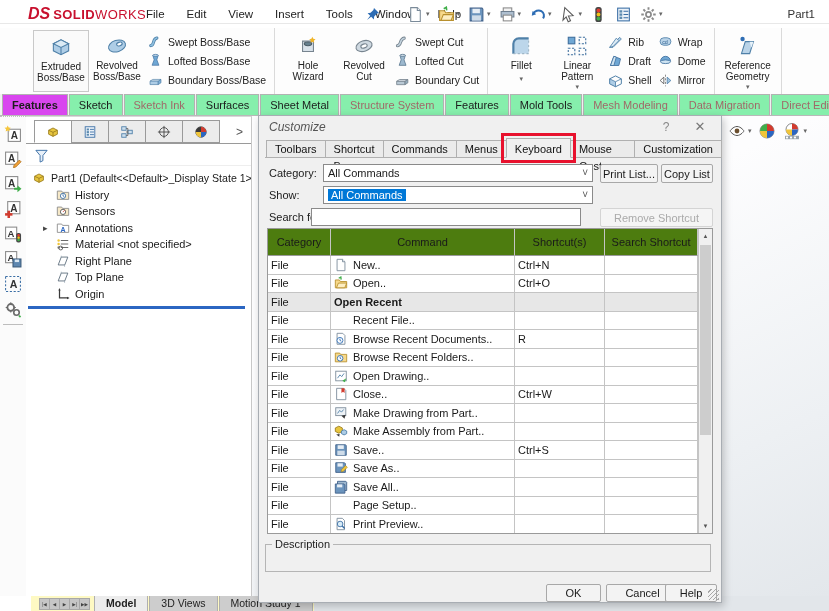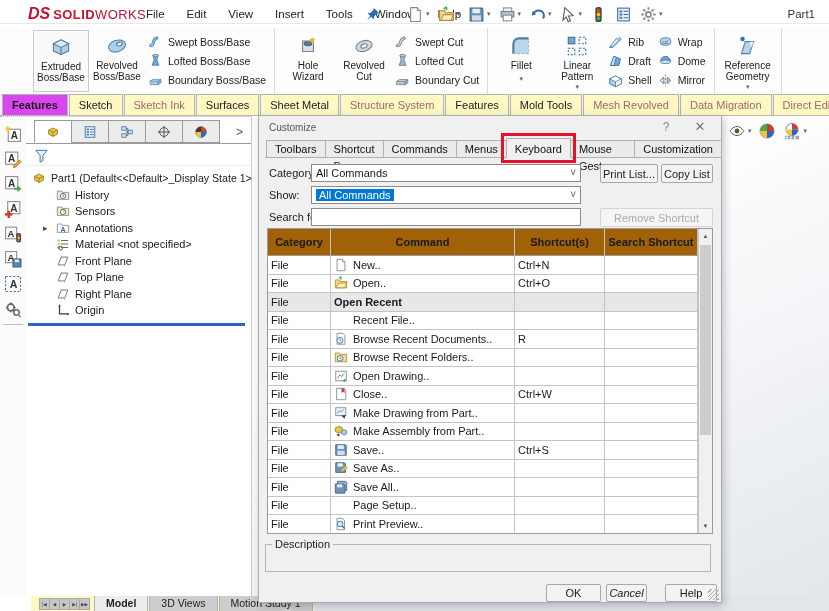--- a/index.html
+++ b/index.html
@@ -39,21 +39,21 @@
   .rib-big.active { border:1px solid #c9c9c9; background:#fafafa; }
   .rib-label { margin-top:3px; }
   .rib-big .caret { margin:auto 0 1px; }
   .rib-stack { display:flex; flex-direction:column; justify-content:space-around; padding:2px 3px; }
   .rib-small { display:flex; align-items:center; font-size:10.5px; white-space:nowrap; height:18px; color:#222; }
   .rib-small .icn { margin-right:5px; }
 
   
   #cmdtabs { position:absolute; left:0; top:94px; width:829px; height:22px; display:flex;
              align-items:flex-end; background:#f1f1f1; border-bottom:1px solid #b9b9b9; padding-left:2px; }
-  .cmd-tab { height:21px; line-height:20px; padding:0 9px; font-size:11px; background:#fef9c3;
+  .cmd-tab { height:21px; line-height:20px; padding:0 9px; font-size:11px; background:#86efac;
              border:1px solid #b2b2b2; border-bottom:none; margin-right:1px; color:#1b1b1b; white-space:nowrap; }
   .cmd-tab.active { background:#d946ef; font-weight:bold; }
   .cmd-tab.muted { color:#a06868; }
 
   
   #leftstrip { position:absolute; left:0; top:116px; width:26px; height:480px; background:#fbfbfb;
                border-top:1px dotted #c0c0c0; padding-top:4px; }
   .strip-btn { width:20px; height:20px; margin:3px auto 5px; display:flex; align-items:center; justify-content:center; }
   .strip-btn .icn { width:18px; height:18px; }
   .strip-sep { border-top:1px solid #bdbdbd; margin:4px 3px; }
@@ -82,55 +82,55 @@
   #viewport { position:absolute; left:252px; top:116px; width:577px; height:480px;
               background:linear-gradient(155deg,#fdfdfe 35%,#edf0f3 75%,#e3e7eb 100%); }
   #vp-toolbar { position:absolute; right:22px; top:6px; display:flex; align-items:center; gap:7px; }
   .vp-btn { display:flex; align-items:center; }
   .vp-btn .icn { width:18px; height:18px; }
 
   
   #dialog { position:absolute; left:258px; top:115px; width:464px; height:488px; background:#f0f0f0;
             border:1px solid #a8adb3; box-shadow:2px 3px 8px rgba(0,0,0,.22); z-index:20; }
   .dlg-title { height:22px; line-height:22px; }
-  .dlg-title-text { padding-left:10px; color:#555; font-size:10px; }
+  .dlg-title-text { padding-left:10px; color:#555; font-size:12px;font-style:italic; }
   .dlg-help { position:absolute; right:44px; top:0; width:22px; text-align:center; color:#888; font-size:12px; line-height:22px; }
   .dlg-close { position:absolute; right:10px; top:0; width:22px; text-align:center; color:#777; font-size:13px; line-height:22px; }
   .tab-baseline { position:absolute; left:6px; right:6px; top:41px; border-top:1px solid #b0b0b0; }
   #dlg-tabs { position:absolute; left:7px; top:24px; display:flex; }
   .dlg-tab { height:18px; line-height:17px; padding:0 8px; font-size:11px; background:#ebebeb;
              border:1px solid #b0b0b0; margin-right:-1px; color:#111; position:relative; }
   .dlg-tab.active { background:#f0f0f0; height:20px; margin-top:-2px; line-height:20px;
                     border-bottom:1px solid #f0f0f0; z-index:2; }
   .dlg-tab.highlighted { outline:3px solid #e8112d; outline-offset:2px; z-index:3; }
   .frm-label { position:absolute; left:10px; font-size:11px; color:#1a1a1a; }
   .lbl-cat { top:51px; } .lbl-show { top:73px; } .lbl-search { top:95px; }
-  .dd { position:absolute; left:52px; width:270px; height:18px; background:#fff; border:1px solid #8a8a8a;
+  .dd { position:absolute; left:64px; width:270px; height:18px; background:#fff; border:1px solid #8a8a8a;
         display:flex; align-items:center; padding:0 16px 0 4px; font-size:11px; }
   .dd-cat { top:48px; } .dd-show { top:70px; }
   .dd-caret { position:absolute; right:4px; top:2px; color:#555; font-size:10px; }
   .dd-val.selected { background:#0078d7; color:#fff; padding:0 3px; }
   .inp { position:absolute; font-family:inherit; font-size:11px; border:1px solid #8a8a8a; background:#fff; padding:0 4px; }
   .inp-search { left:52px; top:92px; width:270px; height:18px; }
   .btn { position:absolute; appearance:none; font-family:inherit; font-size:11px; color:#1a1a1a;
          background:#f3f3f3; border:1px solid #a8a8a8; border-radius:2px; }
   .btn.disabled { color:#aaa; border-color:#d4d4d4; background:#f5f5f5; }
   .btn-print { left:341px; top:48px; width:58px; height:19px; }
   .btn-copy  { left:402px; top:48px; width:52px; height:19px; }
   .btn-reset { left:341px; top:70px; width:113px; height:19px; }
   .btn-remove{ left:341px; top:92px; width:113px; height:19px; }
   .btn-ok    { left:287px; top:468px; width:55px; height:18px; }
-  .btn-cancel{ left:347px; top:468px; width:41px; height:18px;font-style:italic; }
+  .btn-cancel{ left:347px; top:468px; width:73px; height:18px; }
   .btn-help  { left:406px; top:468px; width:52px; height:18px; }
   #tbl { position:absolute; left:8px; top:112px; width:446px; height:306px; border:1px solid #9a9a9a;
          background:#fff; overflow:hidden; }
   #tbl-head, .tbl-row { display:grid; grid-template-columns:63px 184px 90px 93px; }
   .td { border-right:1px solid #c4c4c4; border-bottom:1px solid #c4c4c4; display:flex; align-items:center;
         padding:0 3px; font-size:11px; white-space:nowrap; overflow:hidden; height:18.5px; }
-  .th { height:27px; justify-content:center; font-weight:bold; background:#a16207; border-bottom:1px solid #9a9a9a; }
+  .th { height:27px; justify-content:center; font-weight:normal; background:#4d7c0f; border-bottom:1px solid #9a9a9a; }
   .tbl-row.group .td { background:#e7e7e7; }
   .group-label { font-weight:bold; }
   .cmd-text { margin-left:5px; }
   .tbl-scroll { position:absolute; right:0; top:0; bottom:0; width:14px; background:#f0f0f0; border-left:1px solid #c4c4c4; }
   .sb-up,.sb-down { position:absolute; left:0; width:13px; height:14px; font-size:6px; color:#555;
                     display:flex; align-items:center; justify-content:center; background:#f0f0f0; }
   .sb-up { top:0; } .sb-down { bottom:0; }
   .sb-thumb { position:absolute; left:1px; top:16px; width:11px; height:190px; background:#cdcdcd; }
   .desc { position:absolute; left:6px; top:422px; width:446px; height:34px; border:1px solid #b5b5b5; }
   .desc legend { font-size:11px; color:#222; margin-left:6px; padding:0 3px; }
@@ -468,21 +468,21 @@
   </div>
 <div id="cmdtabs">
     <span class="cmd-tab active">Features</span>
     <span class="cmd-tab">Sketch</span>
     <span class="cmd-tab muted">Sketch Ink</span>
     <span class="cmd-tab">Surfaces</span>
     <span class="cmd-tab">Sheet Metal</span>
     <span class="cmd-tab muted">Structure System</span>
     <span class="cmd-tab">Features</span>
     <span class="cmd-tab">Mold Tools</span>
-    <span class="cmd-tab muted">Mesh Revolved</span>
+    <span class="cmd-tab muted">Mesh Modeling</span>
     <span class="cmd-tab muted">Data Migration</span>
     <span class="cmd-tab muted">Direct Editing</span>
   </div>
 
 <div id="viewport">
   <div id="vp-toolbar">
       <span class="vp-btn">
         <span class="icn ">
           <svg viewBox="0 0 18 18">
             <path d="M2 9s3-4.5 7-4.5S16 9 16 9s-3 4.5-7 4.5S2 9 2 9z" fill="#fff" stroke="#555"></path>
@@ -714,39 +714,30 @@
         </span>
         <span>Material &lt;not specified&gt;</span>
       </div>
       <div class="tree-row child">
         <span class="icn tree">
           <svg viewBox="0 0 16 16">
             <path d="M2.5 12.5l3.5-9h7.5l-3.5 9z" fill="none" stroke="#5a6b7a"></path>
             <path d="M6 2v2M9.8 12.5v2" stroke="#9aa8b4"></path>
           </svg>
         </span>
-        <span>Front Plane</span>
+        <span>Right Plane</span>
       </div>
       <div class="tree-row child">
         <span class="icn tree">
           <svg viewBox="0 0 16 16">
             <path d="M2.5 12.5l3.5-9h7.5l-3.5 9z" fill="none" stroke="#5a6b7a"></path>
             <path d="M6 2v2M9.8 12.5v2" stroke="#9aa8b4"></path>
           </svg>
         </span>
         <span>Top Plane</span>
-      </div>
-      <div class="tree-row child">
-        <span class="icn tree">
-          <svg viewBox="0 0 16 16">
-            <path d="M2.5 12.5l3.5-9h7.5l-3.5 9z" fill="none" stroke="#5a6b7a"></path>
-            <path d="M6 2v2M9.8 12.5v2" stroke="#9aa8b4"></path>
-          </svg>
-        </span>
-        <span>Right Plane</span>
       </div>
       <div class="tree-row child">
         <span class="icn tree">
           <svg viewBox="0 0 16 16">
             <path d="M4 3v9.5H14" fill="none" stroke="#3a3a3a" stroke-width="1.4"></path>
             <path d="M4 1L2.7 4h2.6z" fill="#3a3a3a"></path>
             <path d="M15.5 12.5L12.6 11v3z" fill="#3a3a3a"></path>
           </svg>
         </span>
         <span>Origin</span>

